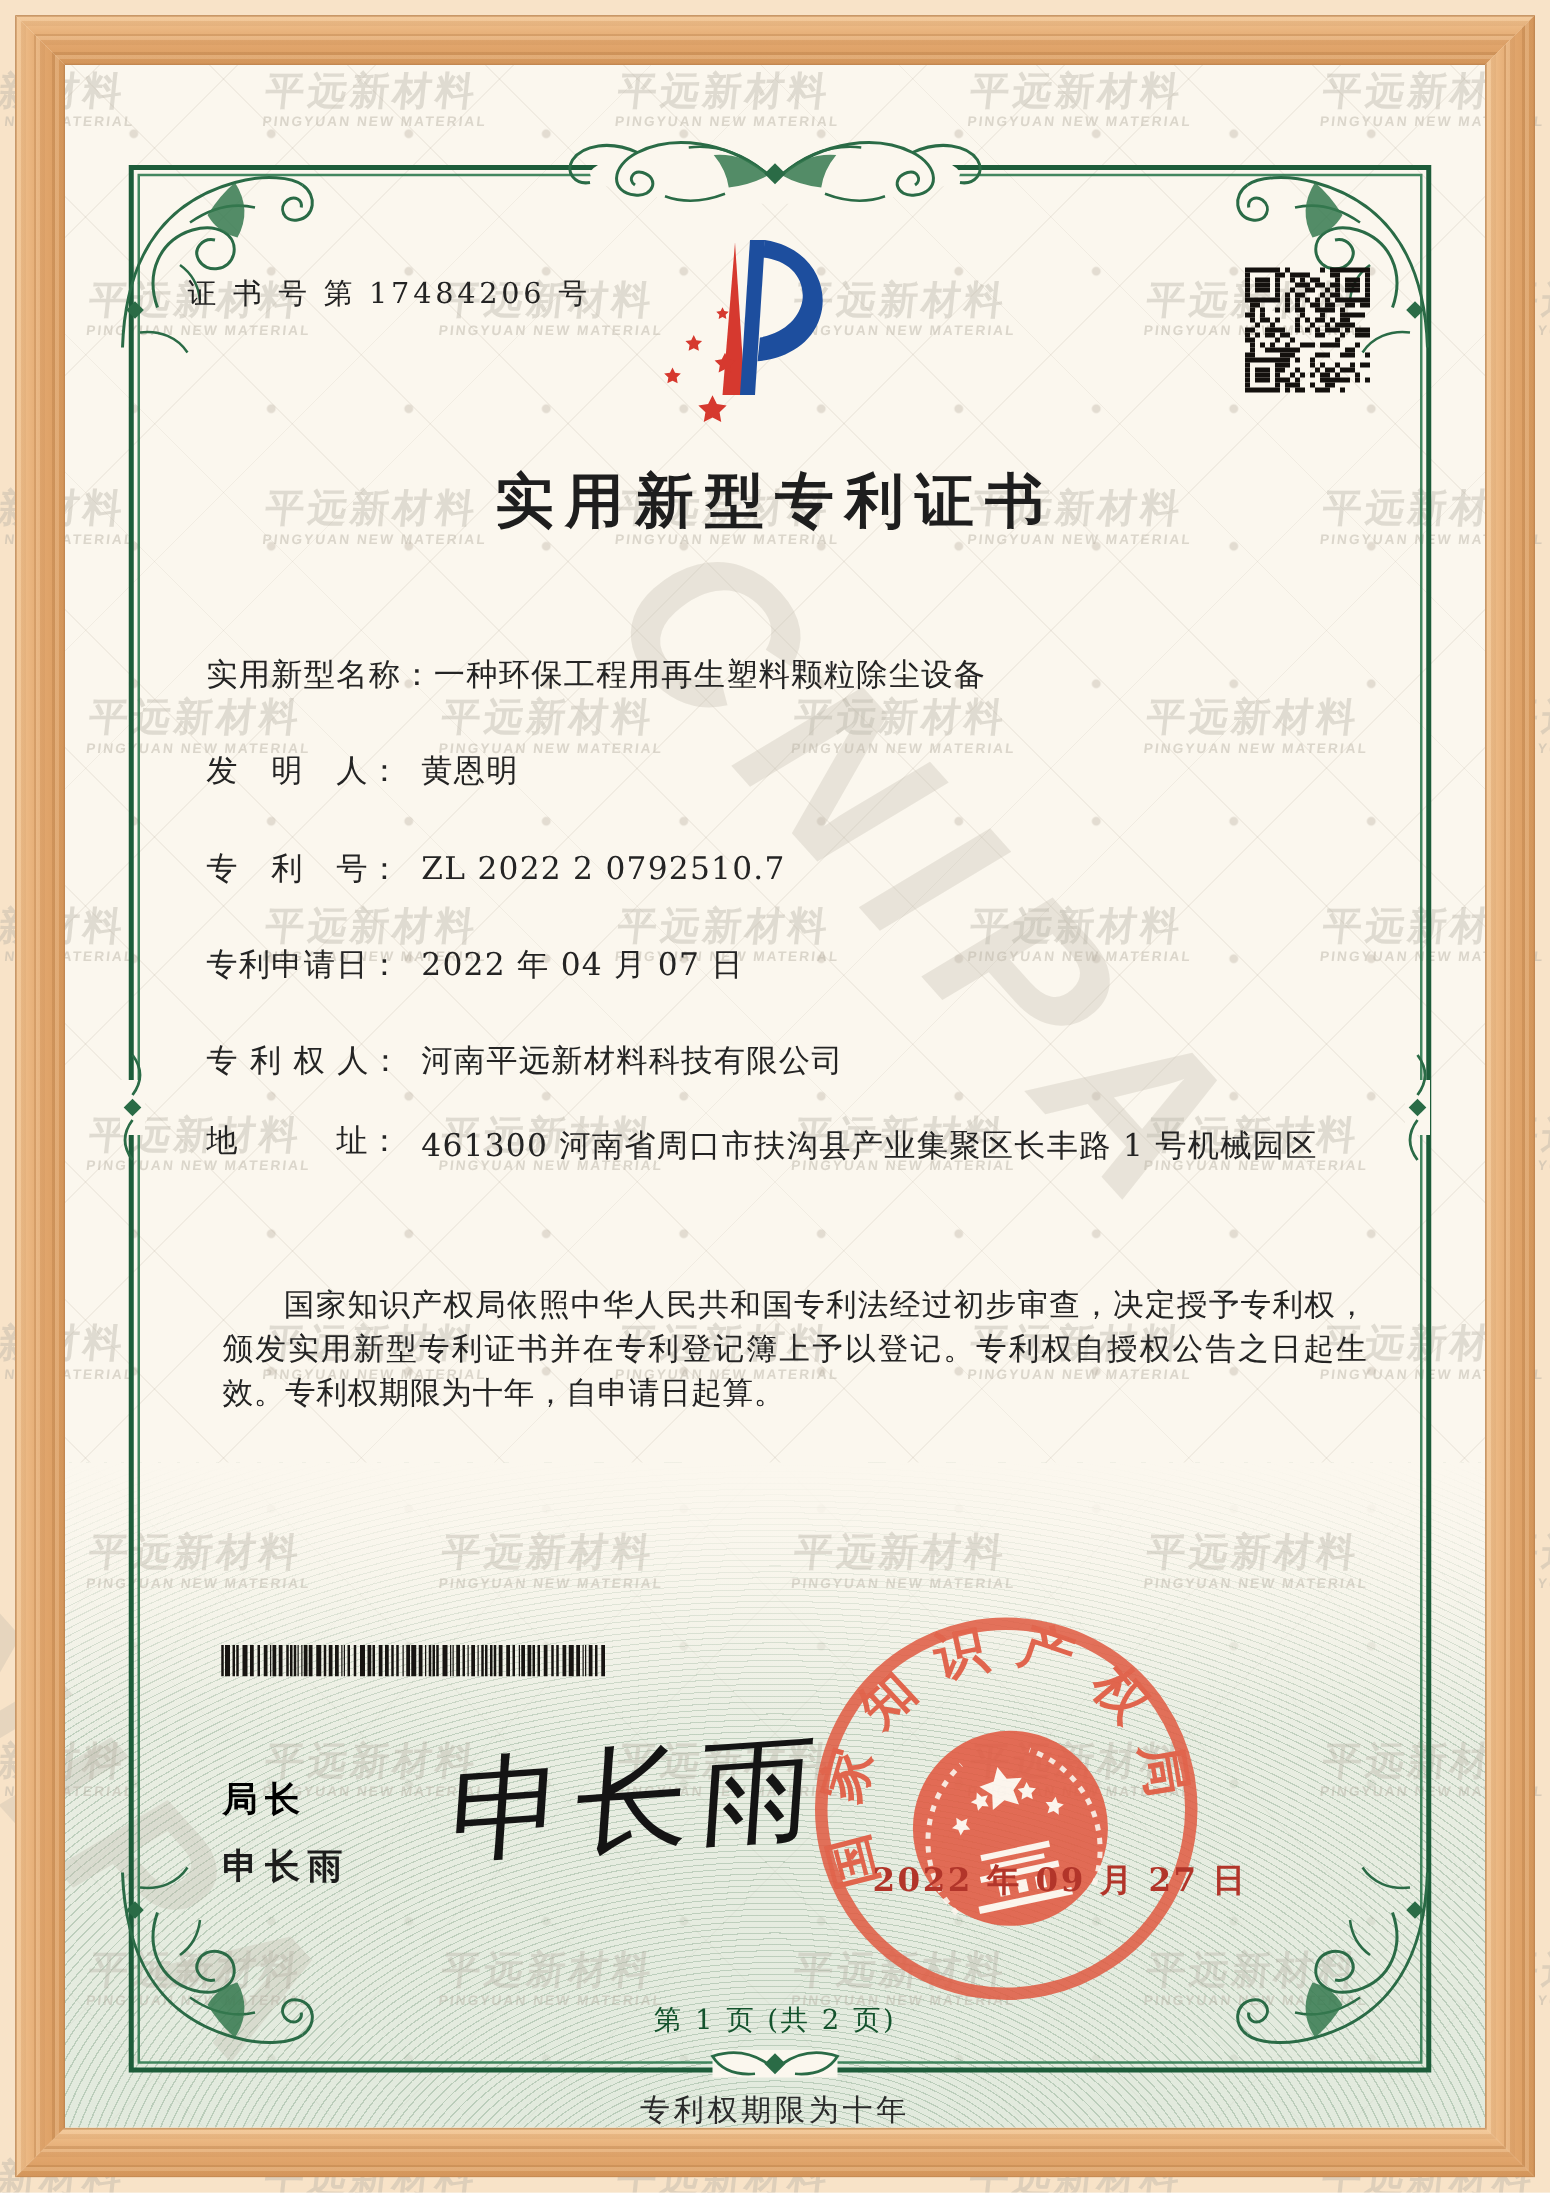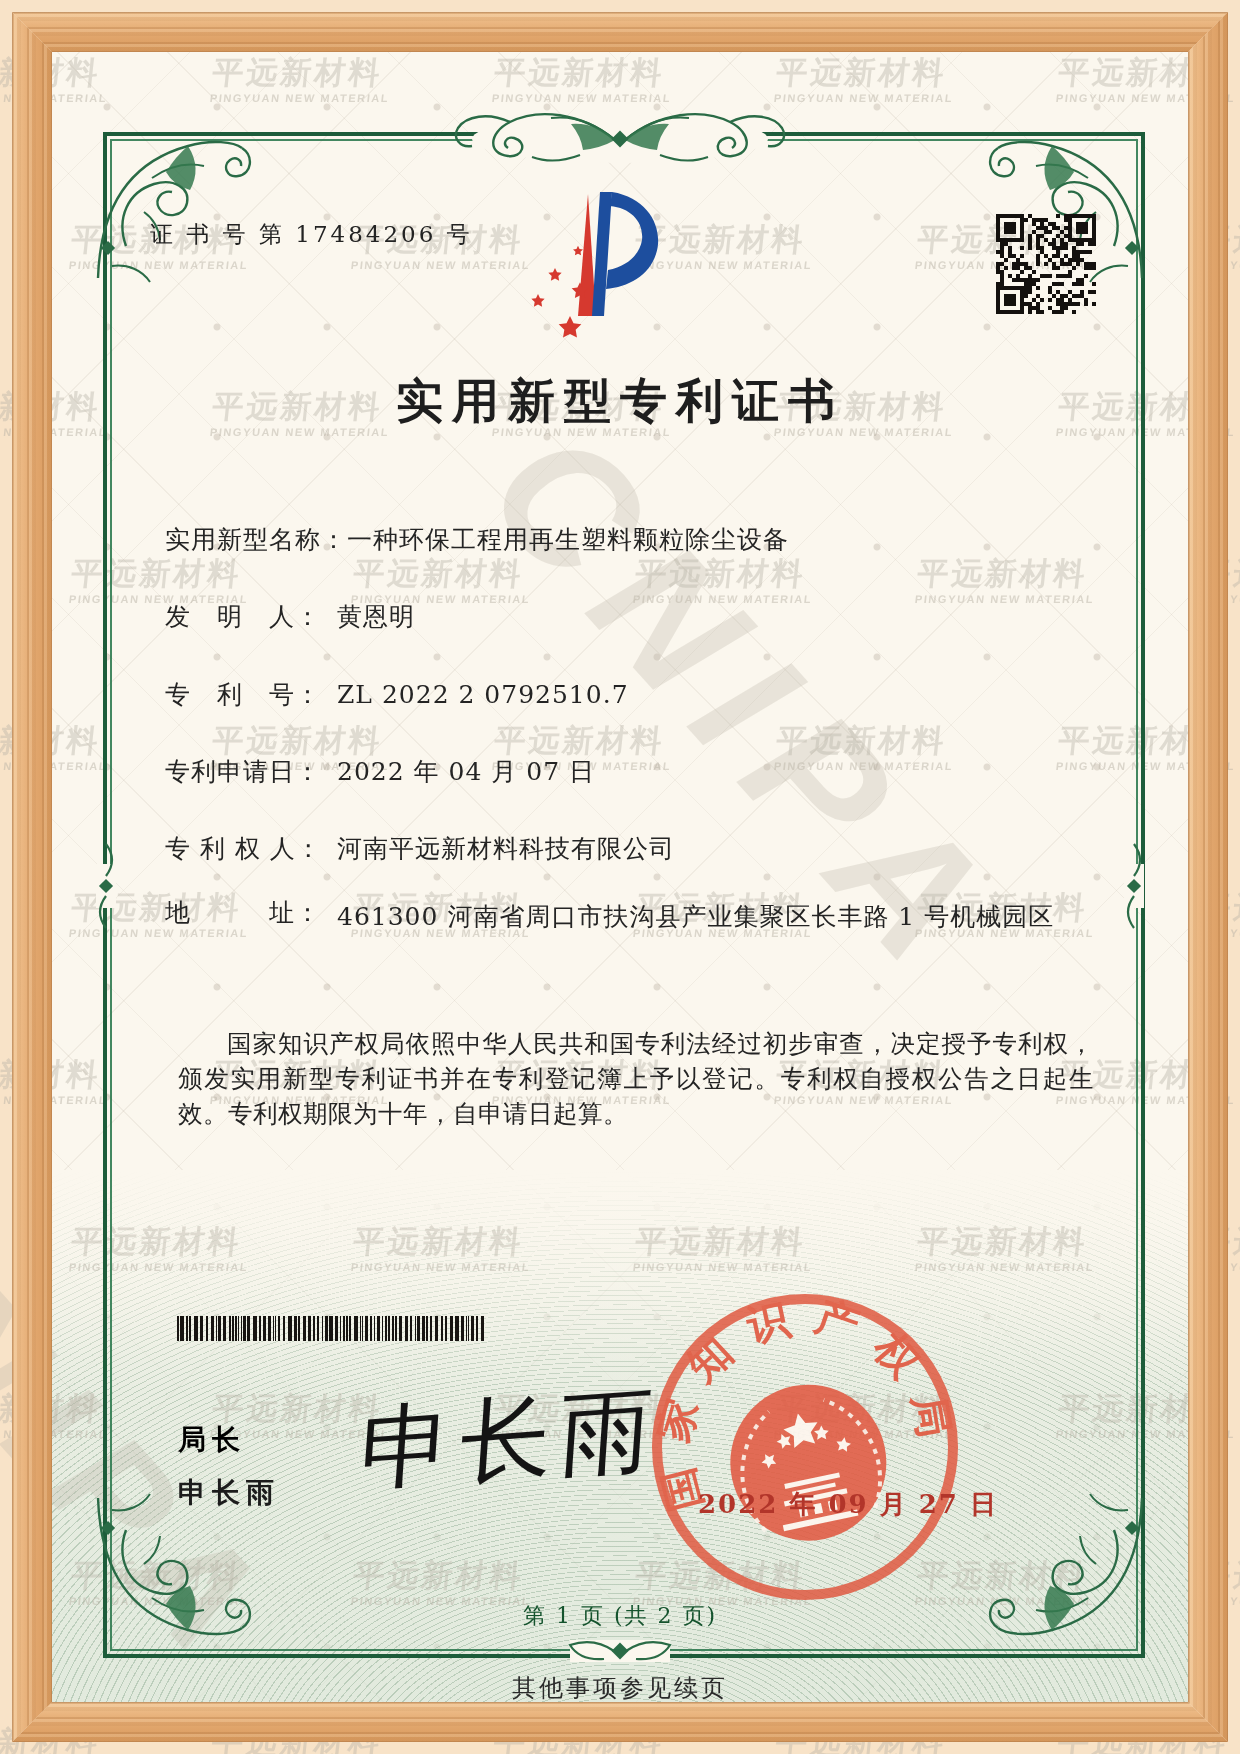--- a/index.html
+++ b/index.html
@@ -847,20 +847,20 @@
             <path d="M-38,56 h76 v6 h-76 z"></path>
           </g>
           <path d="M-56,58 A84,84 0 0 1 -28,-58" stroke="#fdf6ee" stroke-width="4" fill="none" stroke-dasharray="5 6" opacity=".9"></path>
           <path d="M56,58 A84,84 0 0 0 28,-58" stroke="#fdf6ee" stroke-width="4" fill="none" stroke-dasharray="5 6" opacity=".9"></path>
         </g>
       </g>
     </svg>
     <div class="seal-date">2022 年 09 月 27 日</div>
 
     <div class="page-no">第 1 页 (共 2 页)</div>
-    <div class="cont-note">其他事项参见续页</div>
+    <div class="cont-note">专利权期限为十年</div>
   </div>
 
   <div class="wf wf-h wf-top"></div>
   <div class="wf wf-h wf-bottom"></div>
   <div class="wf wf-v wf-left"></div>
   <div class="wf wf-v wf-right"></div>
 </div>
 
 </body></html>

